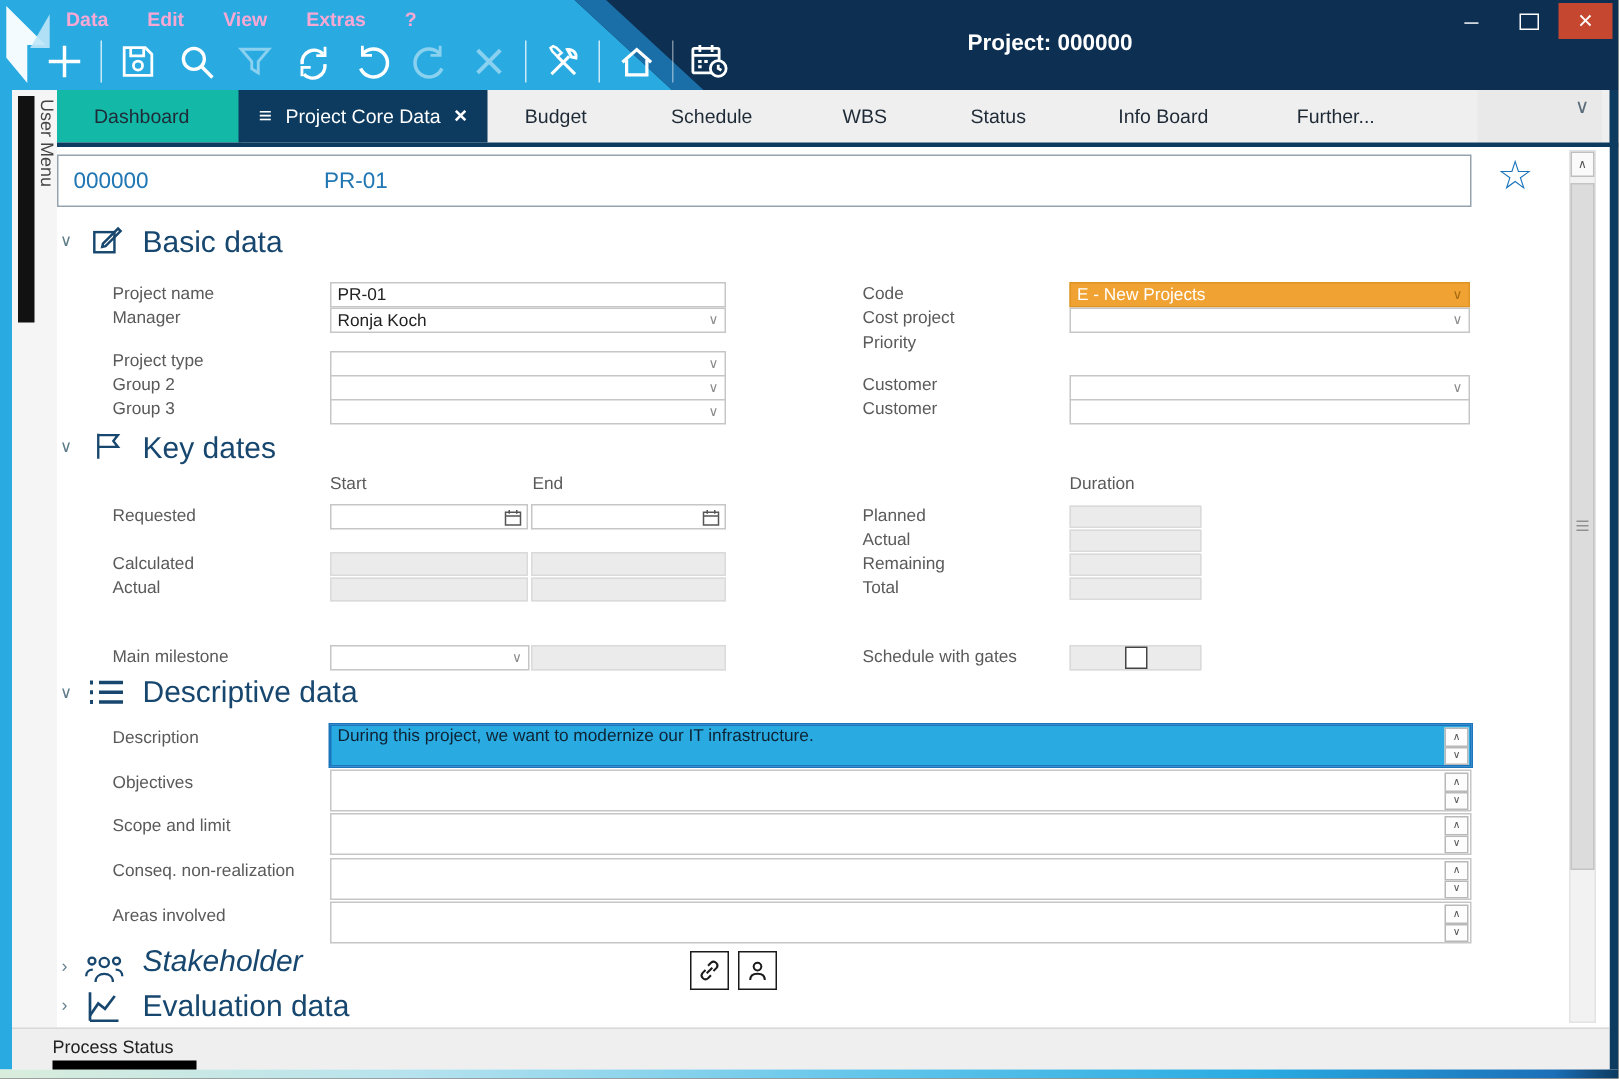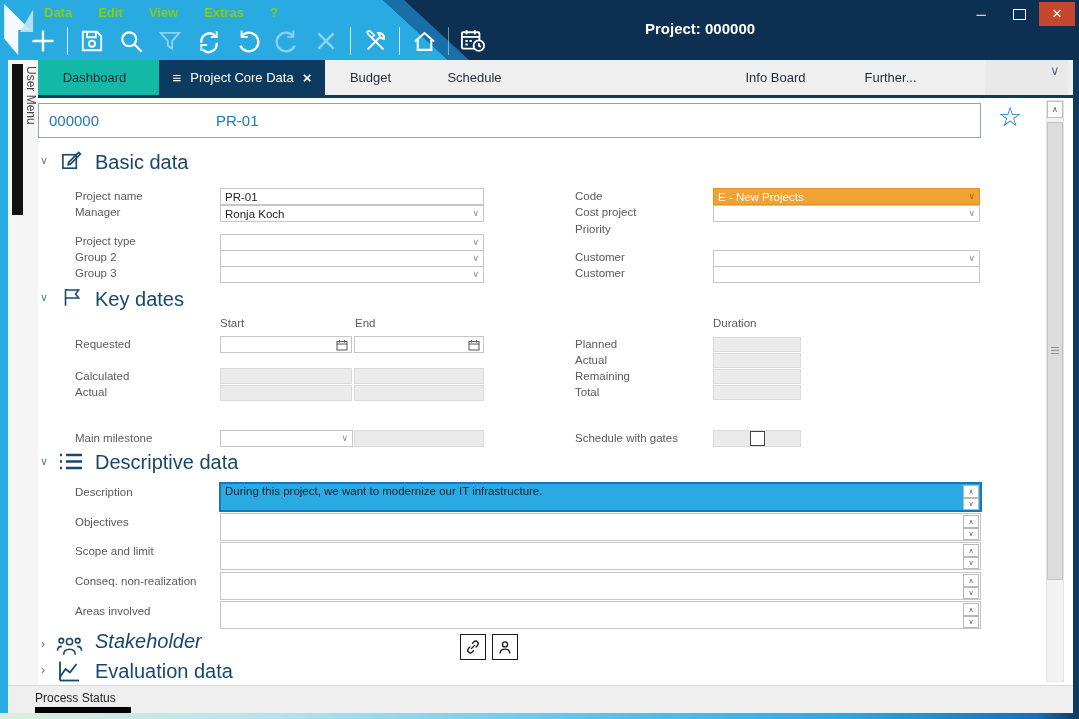--- a/index.html
+++ b/index.html
@@ -7,21 +7,21 @@
     font-family:"Liberation Sans",sans-serif;background:#ffffff;}
 
   
   .titlebar{position:absolute;left:0;top:0;width:1079px;height:60px;background:#0C2F52;}
   .tb-light{position:absolute;inset:0;background:#29ABE2;
     clip-path:polygon(0 0,383px 0,448px 60px,0 60px);}
   .tb-mid{position:absolute;inset:0;background:#1B6FA8;
     clip-path:polygon(383px 0,404px 0,469px 60px,448px 60px);}
   .logo{position:absolute;left:2px;top:3px;}
   .menubar{position:absolute;left:44px;top:5px;display:flex;gap:26px;}
-  .menubar span{color:#84cc16;font-size:13px;font-weight:600;cursor:default;}
+  .menubar span{color:#f9a8d4;font-size:13px;font-weight:600;cursor:default;}
   .toolbar{position:absolute;left:28px;top:24px;height:34px;display:flex;align-items:center;gap:9px;}
   .tbi{display:flex;align-items:center;justify-content:center;width:30px;height:30px;}
   .tbi.dim{opacity:.45;}
   .tsep{width:1px;height:28px;background:rgba(255,255,255,.75);}
   .tsep.dark{background:rgba(255,255,255,.45);}
   .win-title{position:absolute;left:645px;top:20px;color:#fff;font-size:15px;font-weight:bold;}
   .winbtns{position:absolute;right:4px;top:2px;display:flex;gap:2px;}
   .wbtn{width:36px;height:24px;display:flex;align-items:center;justify-content:center;color:#fff;}
   .wbtn .maxbox{width:11px;height:9px;border:1.5px solid #fff;background:transparent;}
   .wbtn.close{background:#C5472F;font-size:17px;}
@@ -222,20 +222,22 @@
   <div class="tabbar">
     <div class="tab-shade"></div>
     <div class="tab dash">Dashboard</div>
     <div class="tab active">
       <span class="burger">≡</span>
       <span>Project Core Data</span>
       <span class="tclose">×</span>
     </div>
     <div class="tab" style="left:318px;width:105px;">Budget</div>
     <div class="tab" style="left:422px;width:105px;">Schedule</div>
+    <div class="tab" style="left:524px;width:105px;">WBS</div>
+    <div class="tab" style="left:613px;width:105px;">Status</div>
     <div class="tab" style="left:722px;width:107px;">Info Board</div>
     <div class="tab" style="left:838px;width:105px;">Further...</div>
   </div>
   <div class="tab-ovf">∨</div>
   <div class="tab-underline"></div>
 
   <div class="edge-left"></div>
   <div class="edge-right"></div>
   <div class="userstrip">
     <div class="ubar"></div>

